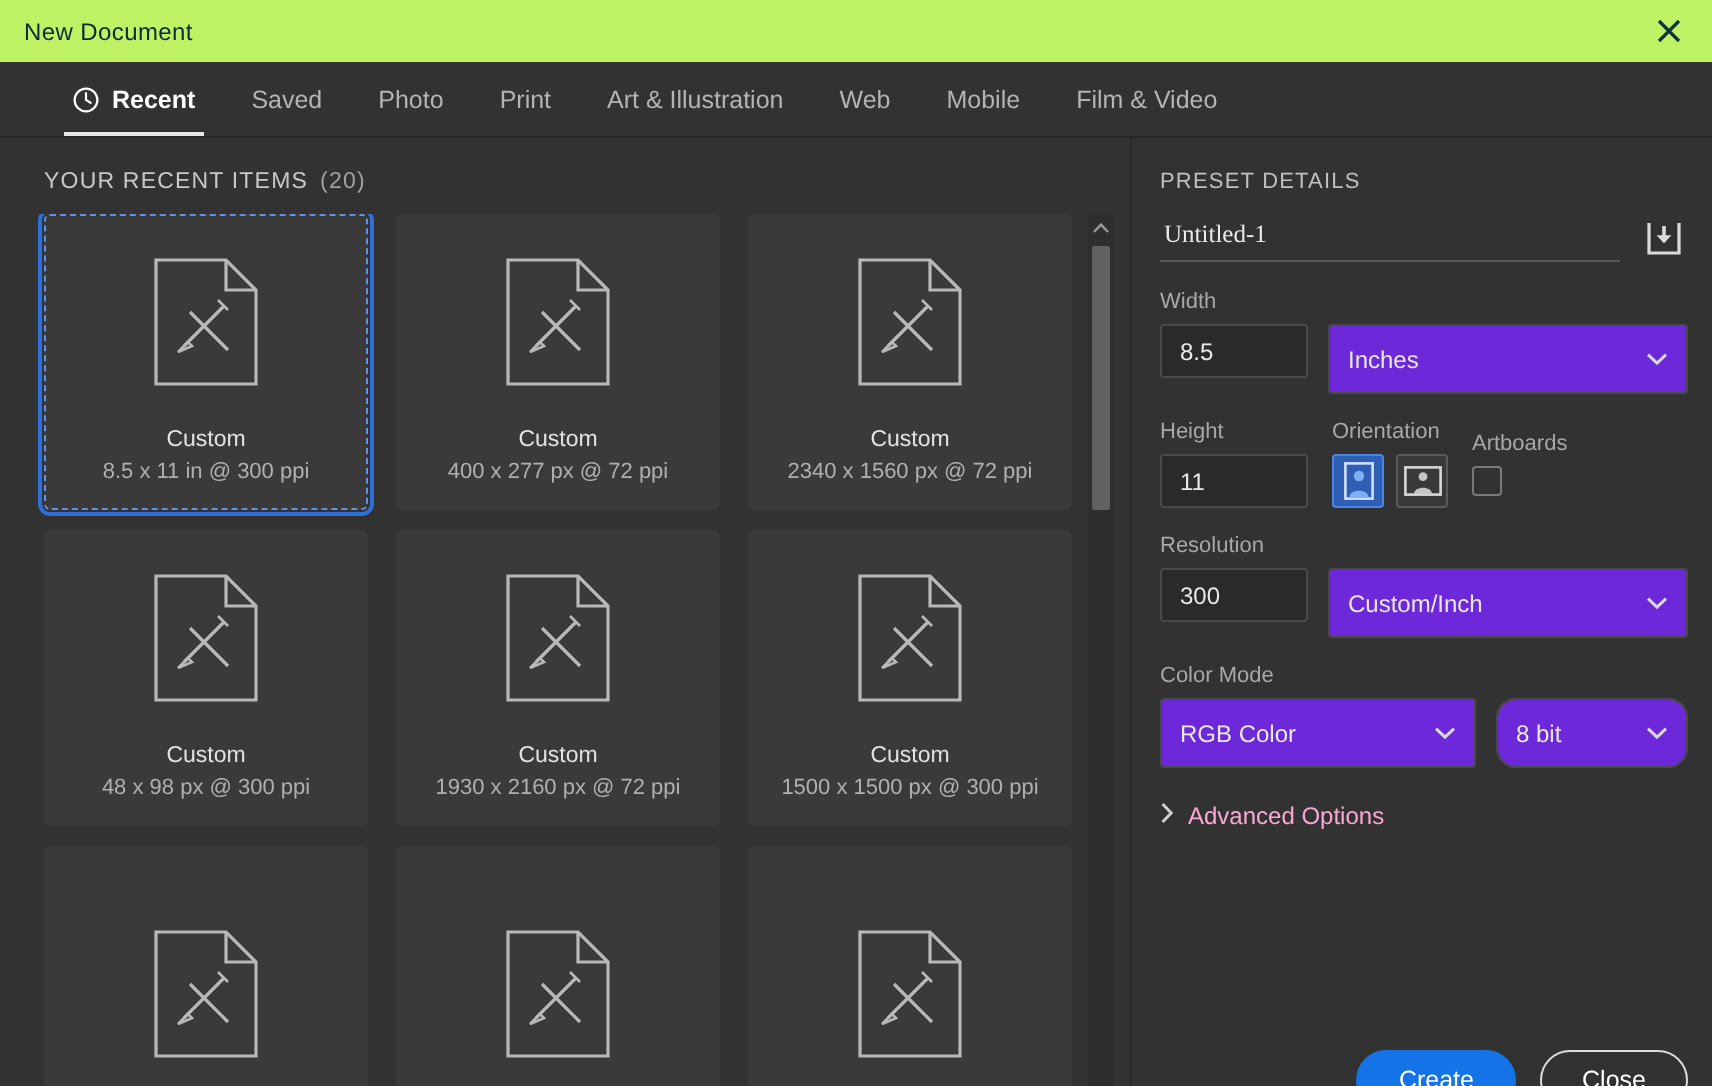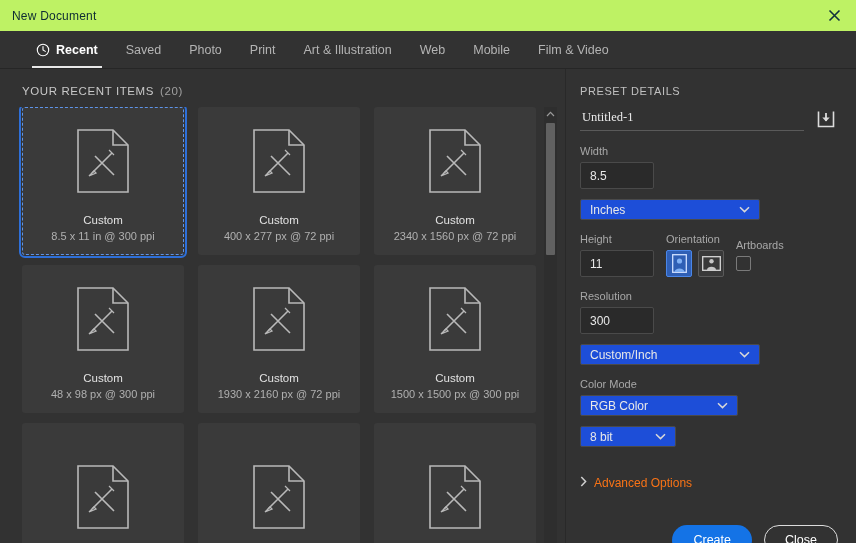--- a/index.html
+++ b/index.html
@@ -156,30 +156,30 @@
   #name-row { display: flex; align-items: center; gap: 10px; margin-bottom: 14px; }
   #name-input {
     flex: 1; background: transparent;
     border: none; border-bottom: 1px solid #5a5a5a;
     color: #eaeaea; font-size: 12.5px;
     font-family: Liberation Serif, serif;
     padding: 3px 2px 5px 2px; outline: none;
   }
   #save-preset-btn { cursor: pointer; display: flex; padding: 2px; }
 
-  .row { display: flex; gap: 10px; flex-direction: column; }
+  .row { display: flex; gap: 10px; }
   .num-input {
     width: 74px; height: 27px;
     background: #2a2a2a; border: 1px solid #4a4a4a;
     color: #e8e8e8; font-size: 12px;
     font-family: "Liberation Sans", sans-serif;
     padding: 0 9px; outline: none; border-radius: 2px;
   }
   .select {
-    height: 21px; background: #1d4ed8;
+    height: 35px; background: #6d28d9;
     border: 1px solid #4a4a4a; border-radius: 2px;
     color: #e8e8e8; font-size: 12px;
     display: flex; align-items: center; justify-content: space-between;
     padding: 0 9px; cursor: pointer; position: relative;
   }
   .select .chev { margin-left: 8px; display: flex; }
 
   .group { margin-bottom: 13px; }
   #wh-area { display: flex; gap: 12px; align-items: flex-end; }
 
@@ -196,22 +196,22 @@
     background: #323232; cursor: pointer;
     margin-bottom: 6px;
   }
   #swatch {
     width: 28px; height: 28px;
     background: #ffffff; border: 1px solid #6a6a6a;
     cursor: pointer;
   }
   #advanced {
     display: flex; align-items: center; gap: 7px;
-    font-size: 12px; color: #f97316;
-    margin-top: 16px; cursor: pointer;
+    font-size: 12px; color: #f9a8d4;
+    margin-top: 4px; cursor: pointer;
   }
   #footer {
     margin-top: auto; display: flex; justify-content: flex-end;
     gap: 12px; padding-bottom: 16px;
   }
   .btn {
     height: 30px; min-width: 74px; padding: 0 20px;
     border-radius: 15px; font-size: 12.5px;
     display: flex; align-items: center; justify-content: center;
     cursor: pointer; border: 1px solid transparent;
@@ -500,21 +500,21 @@
           <div class="field-label">Color Mode</div>
           <div class="row">
             <div class="select" style="width:158px;">
               <span>RGB Color</span>
               <span class="chev">
                 <svg width="11" height="7" viewBox="0 0 11 7">
                   <path d="M1 1.3 L5.5 5.6 L10 1.3" stroke="#d8d8d8" stroke-width="1.5" fill="none"></path>
                 </svg>
               </span>
             </div>
-            <div class="select" style="width:96px;">
+            <div class="select" style="width:96px;border-radius:10px;">
               <span>8 bit</span>
               <span class="chev">
                 <svg width="11" height="7" viewBox="0 0 11 7">
                   <path d="M1 1.3 L5.5 5.6 L10 1.3" stroke="#d8d8d8" stroke-width="1.5" fill="none"></path>
                 </svg>
               </span>
             </div>
           </div>
         </div>
 

